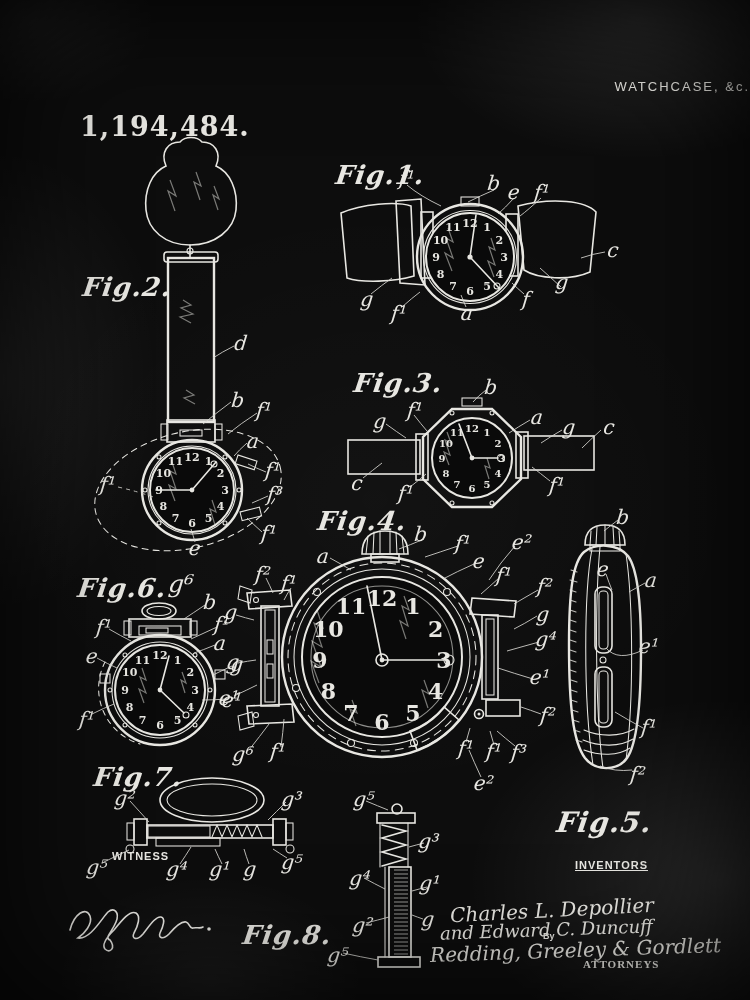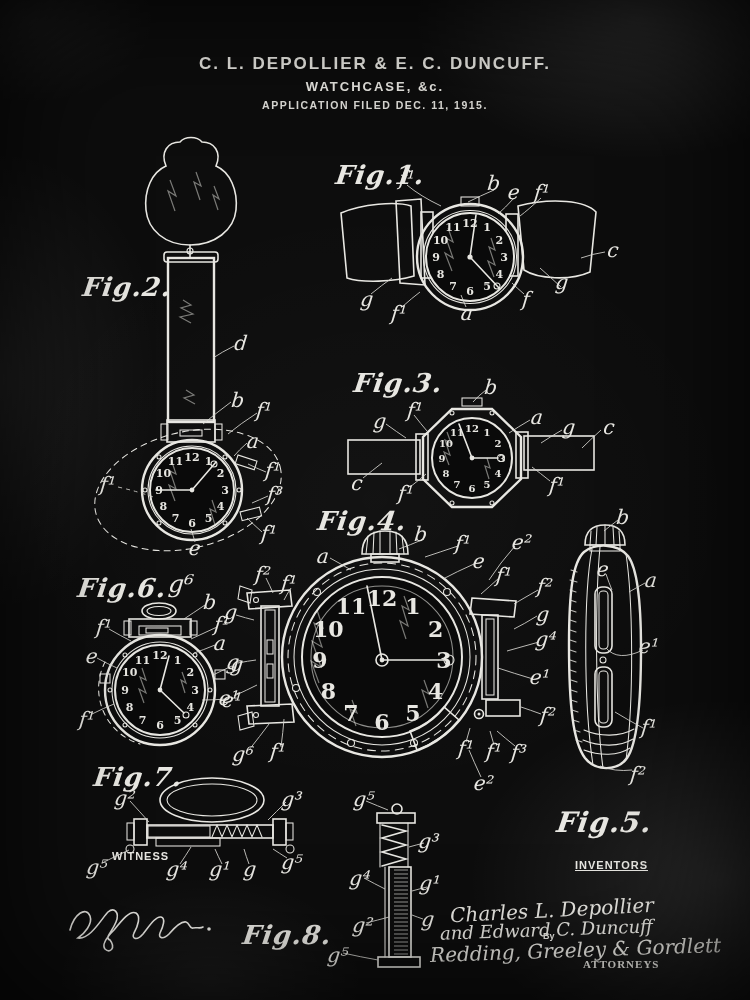--- a/index.html
+++ b/index.html
@@ -10,21 +10,21 @@
       radial-gradient(ellipse 240px 330px at 0% 38%, rgba(255,255,255,0.07), transparent 70%),
       radial-gradient(ellipse 360px 260px at 96% 88%, rgba(255,255,255,0.10), transparent 70%),
       radial-gradient(ellipse 220px 150px at 28% 98%, rgba(255,255,255,0.05), transparent 70%),
       radial-gradient(ellipse 180px 120px at 4% 2%, rgba(255,255,255,0.05), transparent 70%),
       radial-gradient(ellipse 500px 400px at 50% 50%, rgba(255,255,255,0.025), transparent 75%);
     color:#e8e7e2; font-family:"Liberation Sans",sans-serif;}
   .stage::after{content:"";position:absolute;inset:0;box-shadow:inset 0 0 130px rgba(0,0,0,.85);pointer-events:none;}
   .abs{position:absolute;}
   .ctr{left:0;width:100%;text-align:center;}
   .h1{top:54px;font-size:17px;font-weight:bold;letter-spacing:2px;}
-  .h2{top:79px;font-size:13px;font-weight:bold;letter-spacing:2px;}
+  .h2{top:79px;font-size:13px;font-weight:normal;letter-spacing:2px;text-align:right;}
   .h3{top:99px;font-size:10.5px;font-weight:bold;letter-spacing:1.5px;opacity:.95;}
   .patnum{left:80px;top:111px;font-family:"DejaVu Serif",serif;font-weight:bold;font-size:27px;letter-spacing:1px;}
   .patdate{left:482px;top:115px;font-family:"DejaVu Serif",serif;font-size:20px;}
   .fig-label{font-family:"DejaVu Serif",serif;font-style:italic;font-weight:bold;font-size:26px;letter-spacing:1px;transform:skewX(-8deg);white-space:nowrap;}
   .ref{position:absolute;transform:translate(-50%,-50%) skewX(-6deg);font-family:"DejaVu Serif",serif;font-style:italic;font-size:20px;line-height:1;white-space:nowrap;}
   .script{font-family:"DejaVu Serif",serif;font-style:italic;white-space:nowrap;}
   .small-caps{font-weight:bold;font-size:11px;letter-spacing:1px;}
   #art{position:absolute;left:0;top:0;}
   #annotations{position:absolute;inset:0;}
   .s{stroke:#e8e7e2;fill:none;stroke-width:1.6;stroke-linecap:round;}
@@ -423,23 +423,22 @@
         <path d="M423,919 Q417,917 412,915"></path>
       <path d="M343,953 Q361,957 378,960"></path>
     </g>
 
     <g>
       <path class="s" d="M70,930 C74,914 86,906 90,916 C93,924 84,934 78,938 C90,940 102,918 108,912 C114,907 120,912 116,922 C112,932 104,938 110,940 C116,948 110,954 105,949 C101,944 108,936 114,930 C122,920 130,910 136,913 C141,916 138,926 134,933 C131,939 137,941 143,934 C150,925 156,916 161,917 C166,918 163,927 160,933 C158,938 163,940 169,934 C175,927 181,921 186,922 C190,923 189,929 193,928 C197,927 200,929 203,927" stroke-width="1.8"></path>
       <circle class="dot" cx="209" cy="929" r="1.8"></circle>
     </g>
   </svg>
 
-  <div class="abs ctr h1">C. L. DEPOLLIER &amp; E. C. DUNCUFF.</div>
   <div class="abs ctr h2">WATCHCASE, &amp;c.</div>
-  <div class="abs ctr h3">APPLICATION FILED DEC. 11, 1915.</div>
+  <div class="abs patnum">1,194,484.</div>
 
   <div class="abs fig-label" style="left:336px;top:160px;">Fig.1.</div>
   <div class="abs fig-label" style="left:83px;top:272px;">Fig.2.</div>
   <div class="abs fig-label" style="left:354px;top:368px;">Fig.3.</div>
   <div class="abs fig-label" style="left:318px;top:506px;">Fig.4.</div>
   <div class="abs fig-label" style="left:557px;top:806px;font-size:28px;">Fig.5.</div>
   <div class="abs fig-label" style="left:78px;top:573px;">Fig.6.</div>
   <div class="abs fig-label" style="left:94px;top:762px;">Fig.7.</div>
   <div class="abs fig-label" style="left:243px;top:920px;">Fig.8.</div>
 

